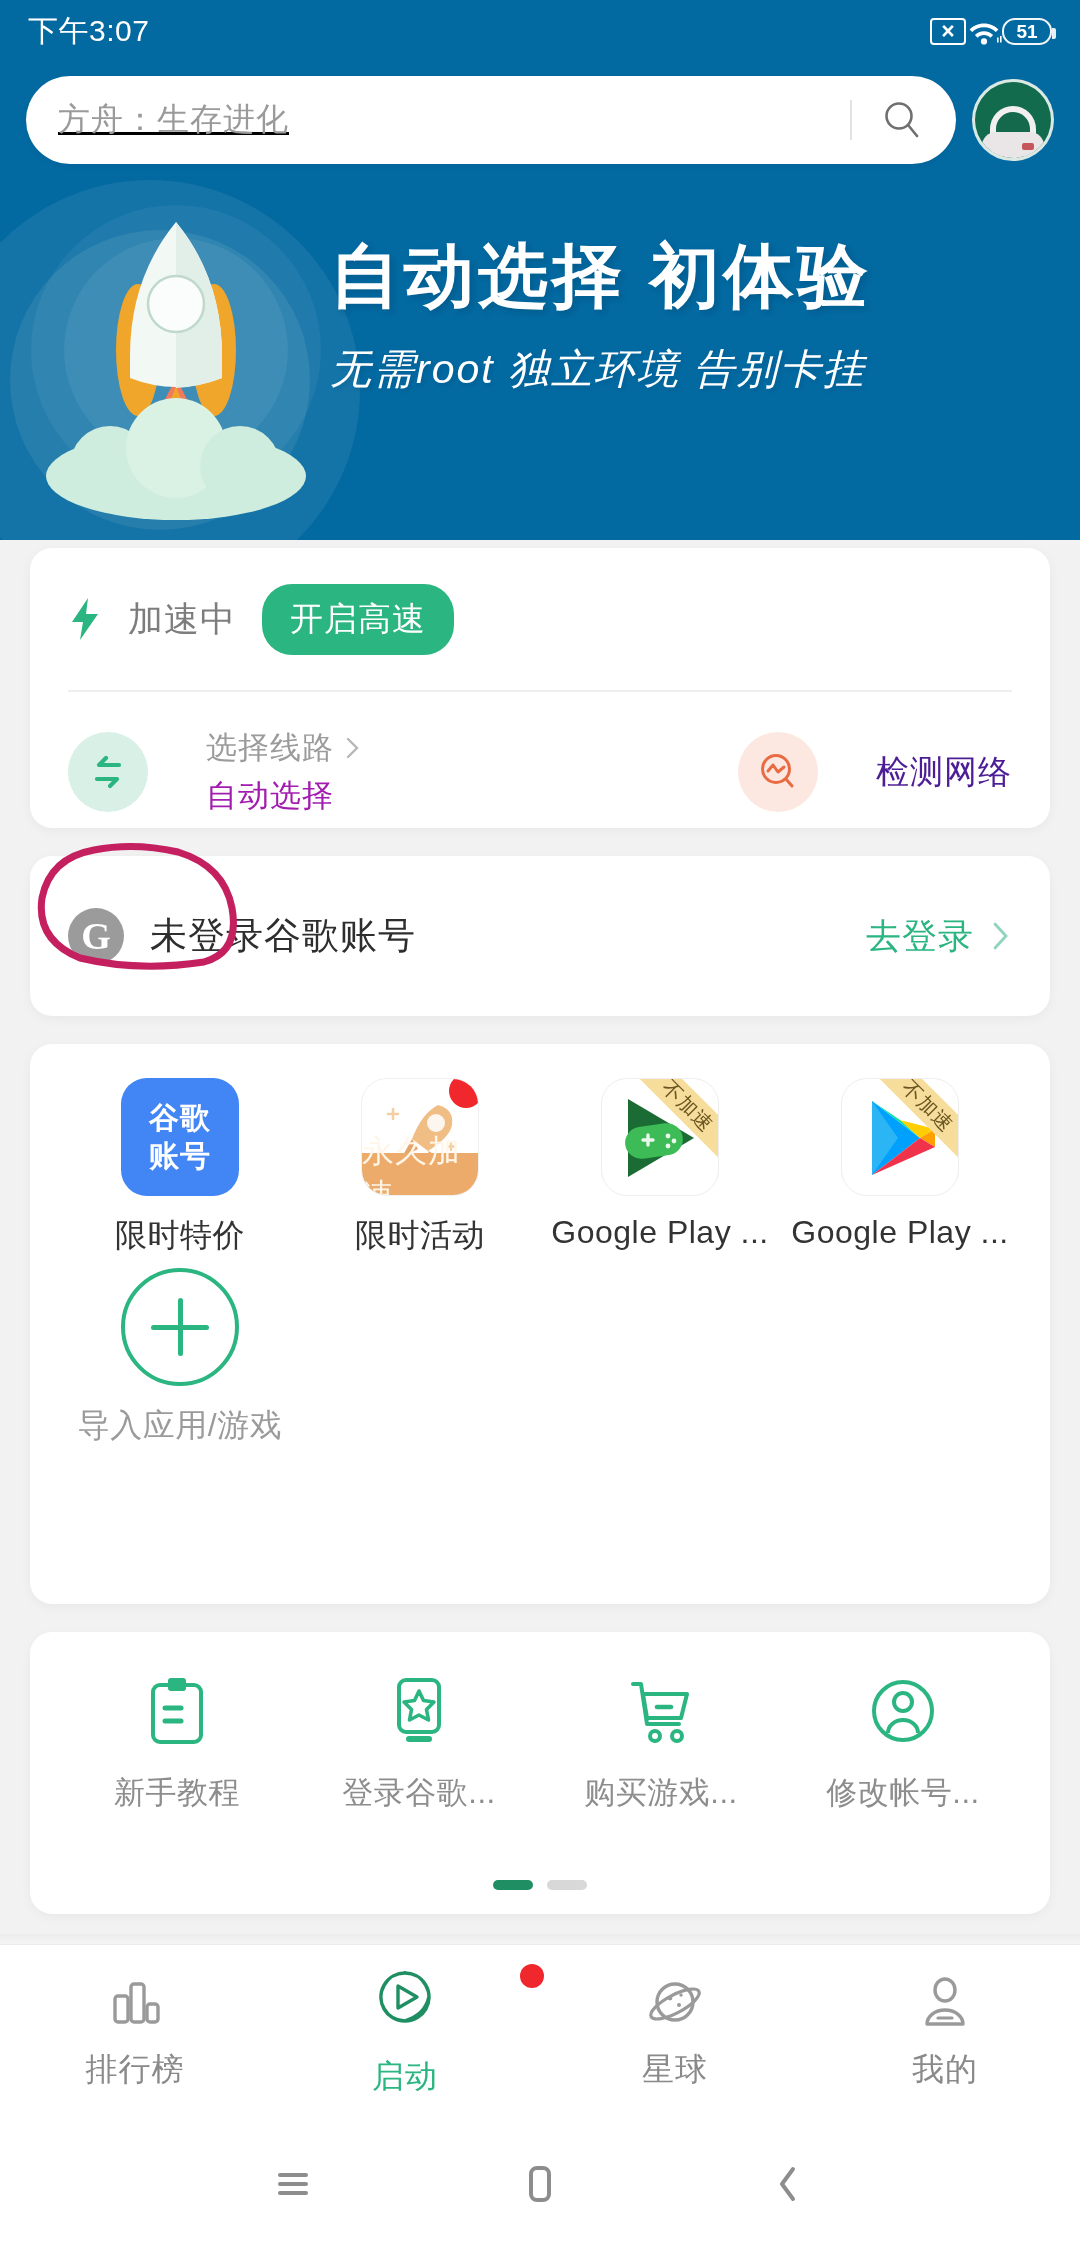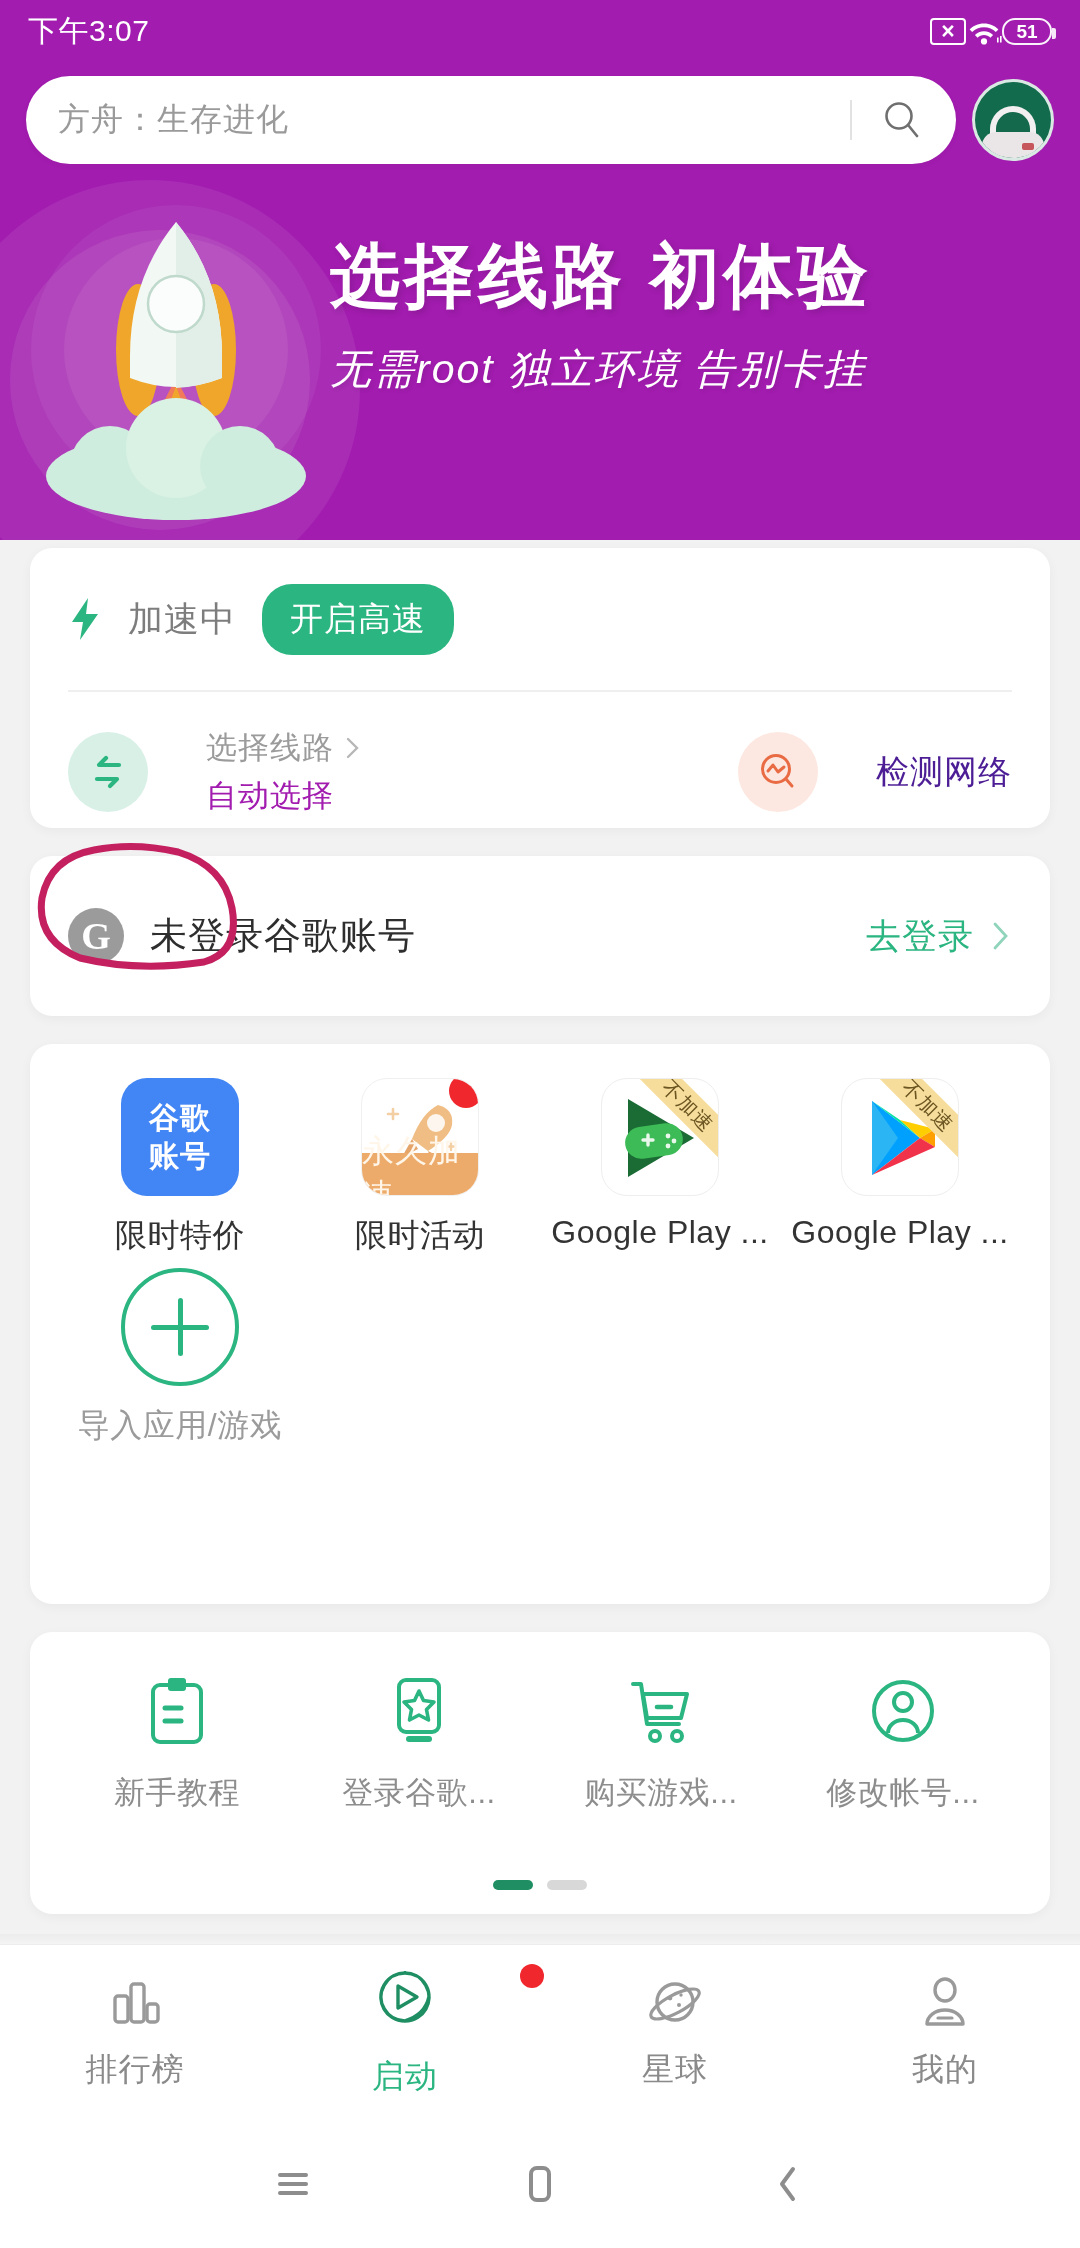--- a/index.html
+++ b/index.html
@@ -7,21 +7,21 @@
   body {
     font-family:"Liberation Sans","DejaVu Sans",sans-serif;
     background:#F2F2F2;
     overflow:hidden;
     position:relative;
   }
 
   
   .header {
     position:absolute; top:0; left:0; width:1080px; height:540px;
-    background:#a21caf;
+    background:#0369a1;
     overflow:hidden;
   }
   .hdr-glow1 {
     position:absolute; left:-60px; top:180px; width:420px; height:420px;
     border-radius:50%;
     background:rgba(255,255,255,0.07);
   }
   .hdr-glow2 {
     position:absolute; left:10px; top:230px; width:300px; height:300px;
     border-radius:50%;
@@ -51,21 +51,21 @@
   }
   .batt span { color:#fff; font-size:19px; font-weight:bold; line-height:1; }
   .batt::after {
     content:""; position:absolute; right:-6px; top:8px; width:4px; height:11px;
     background:rgba(255,255,255,.9); border-radius:0 2px 2px 0;
   }
 
   
   .search-row {
     position:absolute; top:75px; left:0; width:1080px; height:90px;
-    display:flex; align-items:center; padding:0 26px; gap:16px;
+    display:flex; align-items:center; padding:0 26px; gap:16px;text-decoration:underline;
   }
   .searchbox {
     flex:1; height:88px; background:#fff; border-radius:44px;
     display:flex; align-items:center; padding:0 32px;
     box-shadow:0 2px 6px rgba(0,0,0,.04);
   }
   .search-text {
     flex:1; color:#9a9a9a; font-size:32px; letter-spacing:1px;
   }
   .search-div { width:2px; height:40px; background:#e2e2e2; margin-right:28px; }
@@ -323,21 +323,21 @@
       <path d="M150 22 Q196 78 196 156 L196 178 Q173 187 150 188 Z" fill="#E2EFE8"></path>
       <circle cx="150" cy="104" r="28" fill="#FBFDFC" stroke="#BFD9CC" stroke-width="2.5"></circle>
       <ellipse cx="150" cy="276" rx="130" ry="44" fill="#CFEDDE"></ellipse>
       <circle cx="84" cy="266" r="40" fill="#CFEDDE"></circle>
       <circle cx="150" cy="248" r="50" fill="#D9F2E4"></circle>
       <circle cx="214" cy="266" r="40" fill="#CFEDDE"></circle>
     </svg>
   </div>
 
   <div class="banner-text">
-    <div class="banner-title">选择线路  初体验</div>
+    <div class="banner-title">自动选择  初体验</div>
     <div class="banner-sub">无需root  独立环境  告别卡挂</div>
   </div>
 </div>
 
 <div class="card" id="card-accel">
   <div class="accel-top">
     <svg class="bolt-ic" viewBox="0 0 34 44">
       <path d="M20 1 L4 25 H15 L12 43 L30 17 H18 Z" fill="#2BB581"></path>
     </svg>
     <div class="accel-label">加速中</div>

